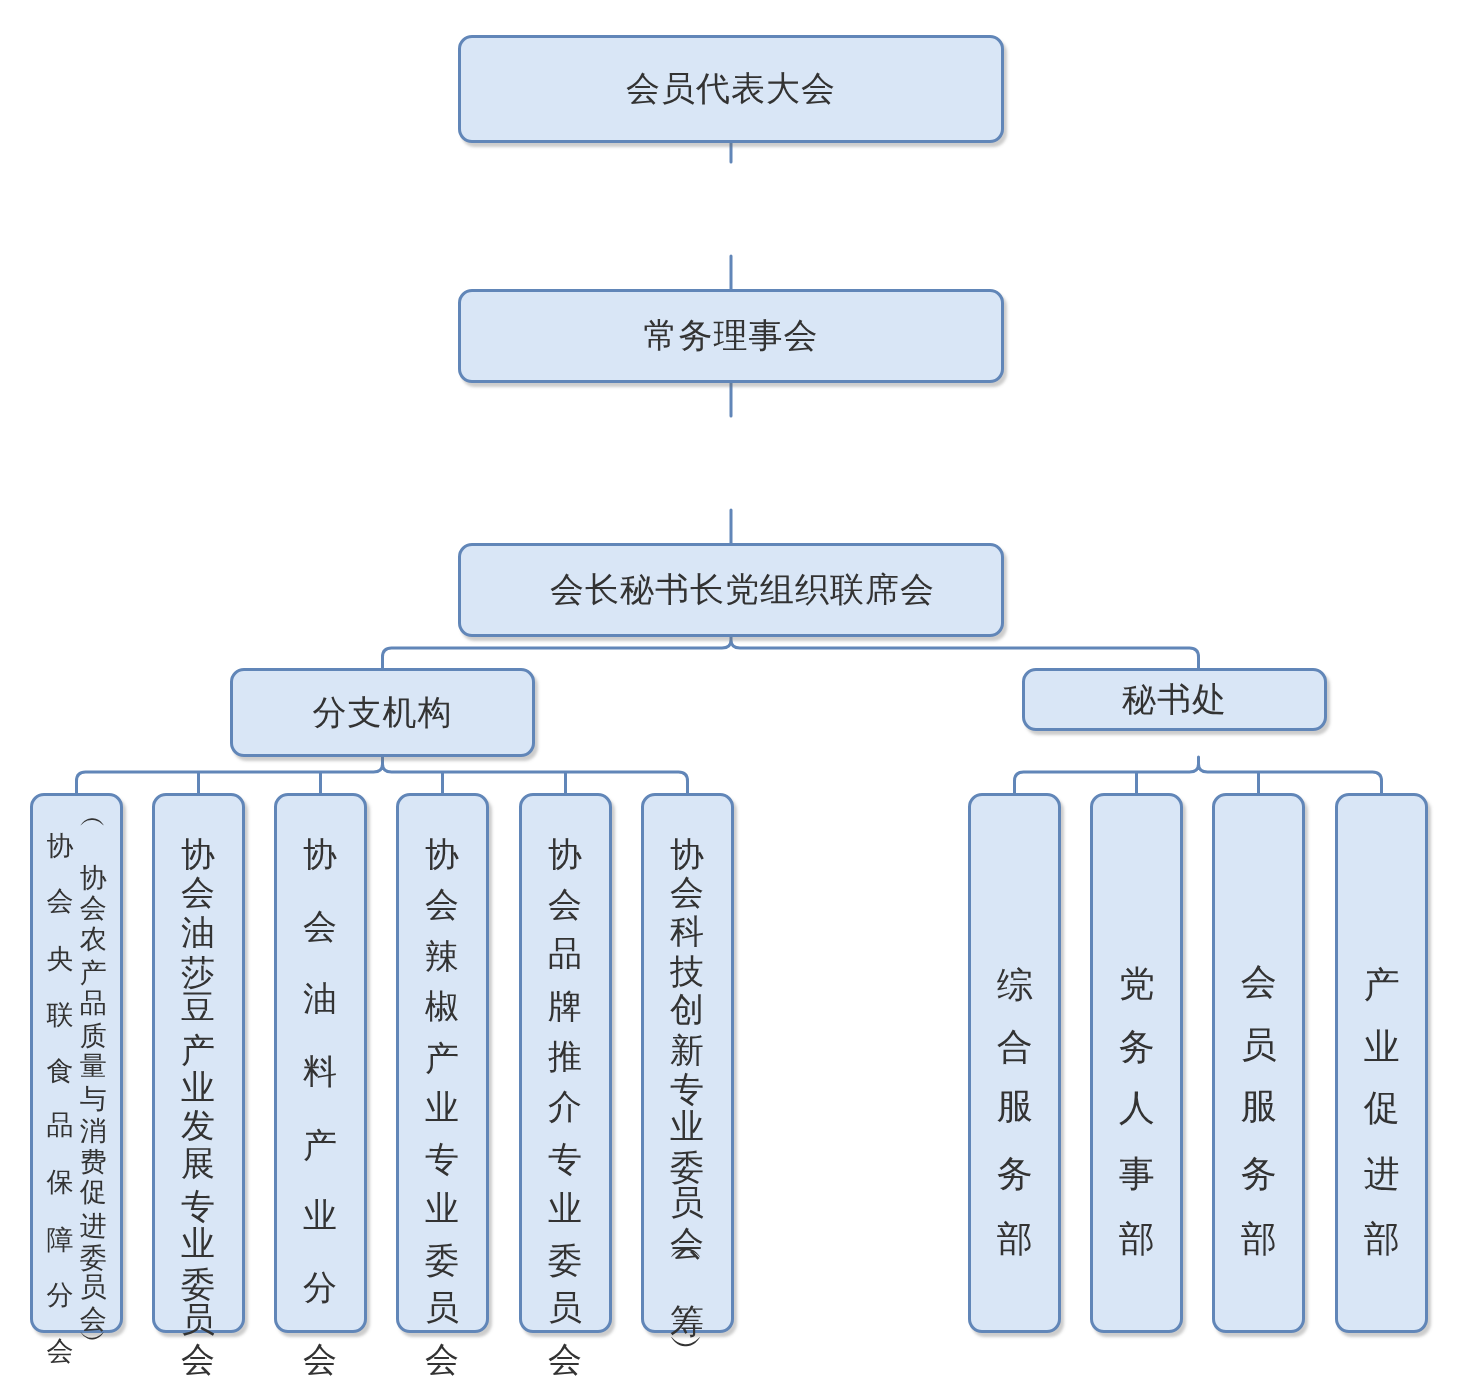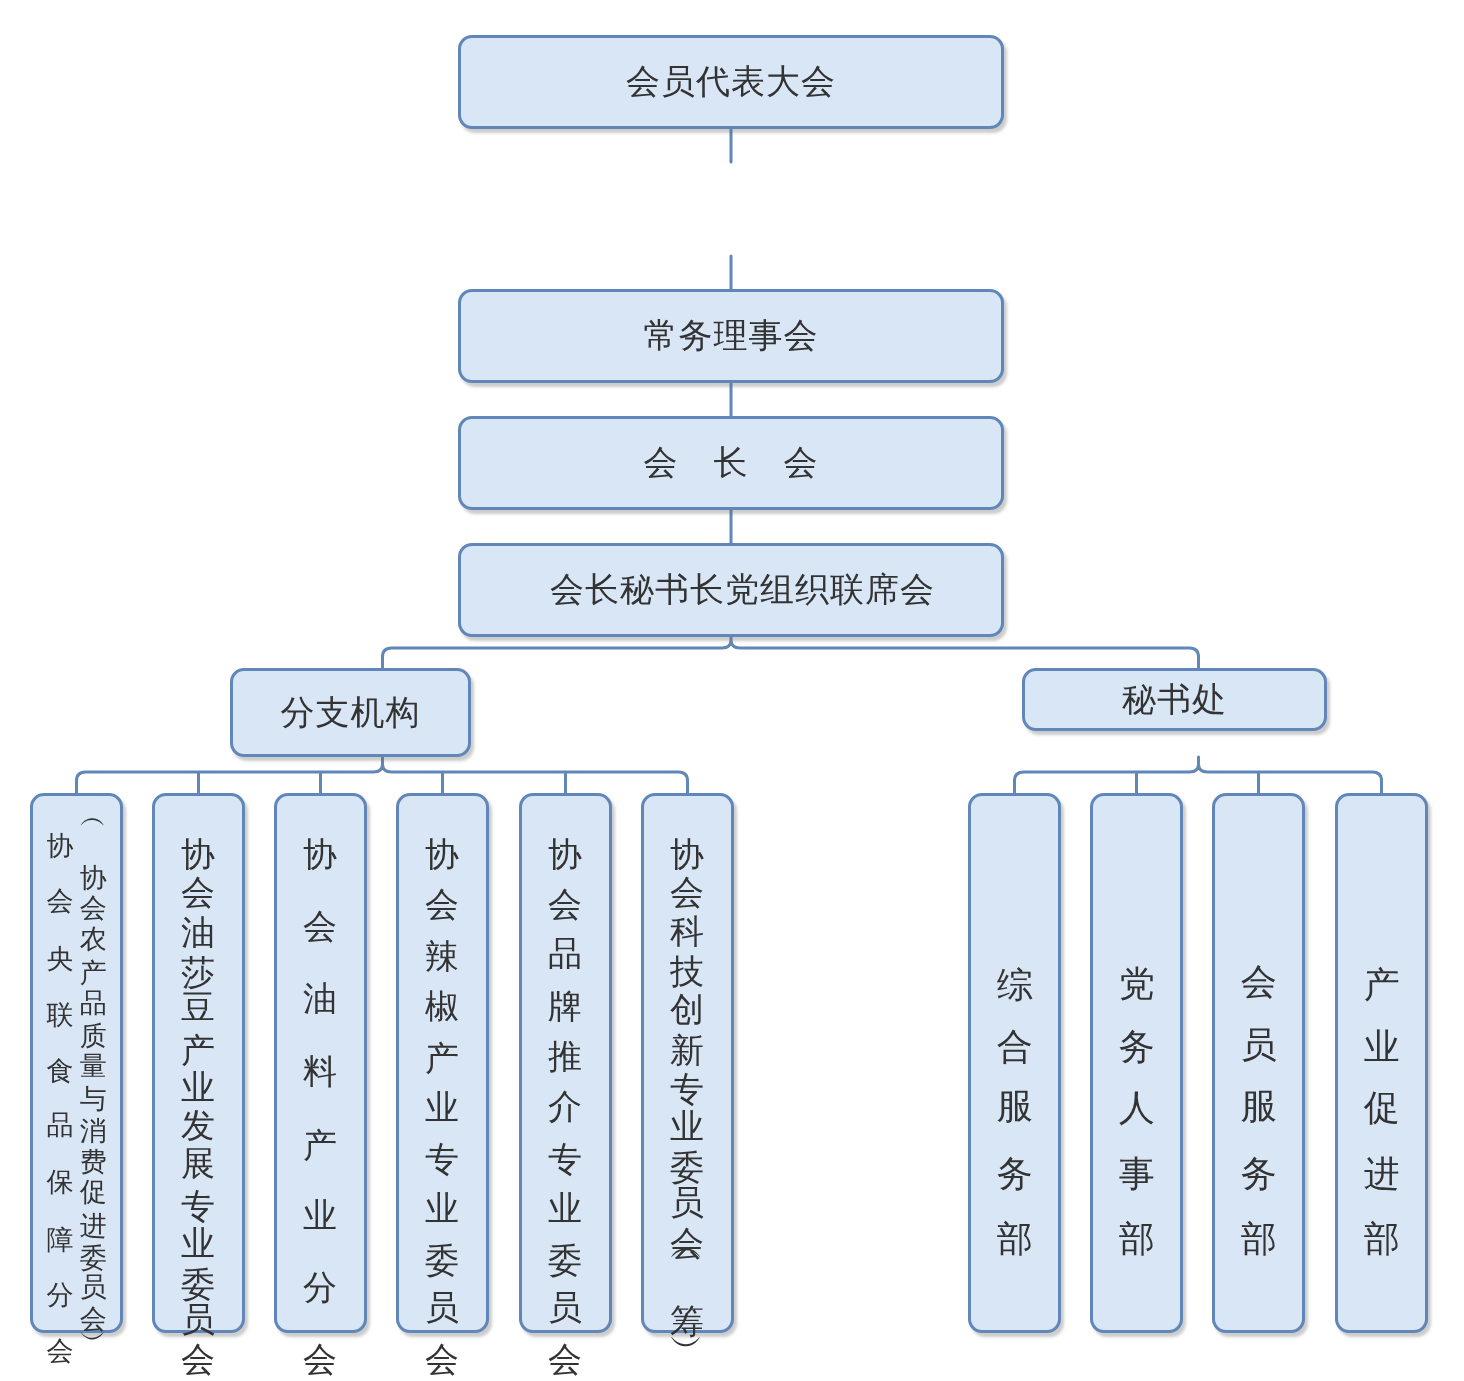--- a/index.html
+++ b/index.html
@@ -38,26 +38,25 @@
                M1198.5 668 V657 Q1198.5 648 1189.5 648 H740 Q731 648 731 640 V637"></path>
       <path d="M76.5 793 V781 Q76.5 772 85.5 772 H373.5 Q382.5 772 382.5 764 V757
                M687.5 793 V781 Q687.5 772 678.5 772 H391.5 Q382.5 772 382.5 764 V757
                M198.5 772 V793 M320.5 772 V793 M442.5 772 V793 M565.5 772 V793"></path>
       <path d="M1014.5 793 V781 Q1014.5 772 1023.5 772 H1189.5 Q1198.5 772 1198.5 764 V757
                M1381.5 793 V781 Q1381.5 772 1372.5 772 H1207.5 Q1198.5 772 1198.5 764 V757
                M1136.5 772 V793 M1258.5 772 V793"></path>
     </g>
   </svg>
 
-  <div class="node h-node" style="left:458px; top:35px;  width:546px; height:94px;">会员代表大会</div>
+  <div class="node h-node" style="left:458px; top:35px;  width:546px; height:108px;">会员代表大会</div>
   <div class="node h-node" style="left:458px; top:289px; width:546px; height:94px;">常务理事会</div>
-  <div class="node h-node" style="left:458px; top:416px; width:546px; height:94px;">会　长　会</div>
   <div class="node h-node" style="left:458px; top:543px; width:546px; height:94px;padding-left:23px;">会长秘书长党组织联席会</div>
 
-  <div class="node h-node" style="left:230px;  top:668px; width:241px; height:89px;">分支机构</div>
+  <div class="node h-node" style="left:230px;  top:668px; width:305px; height:89px;">分支机构</div>
   <div class="node h-node" style="left:1022px; top:668px; width:305px; height:63px;">秘书处</div>
 
   <div class="node v-node small" style="left:30px; top:793px; width:93px; height:540px;">
     <div class="vline">（协会农产品质量与消费促进委员会）</div>
     <div class="vline">协会央联食品保障分会</div>
   </div>
   <div class="node v-node big" style="left:152px; top:793px; width:93px; height:540px;">
     <div class="vline">协会油莎豆产业发展专业委员会</div>
   </div>
   <div class="node v-node big" style="left:274px; top:793px; width:93px; height:540px;">

